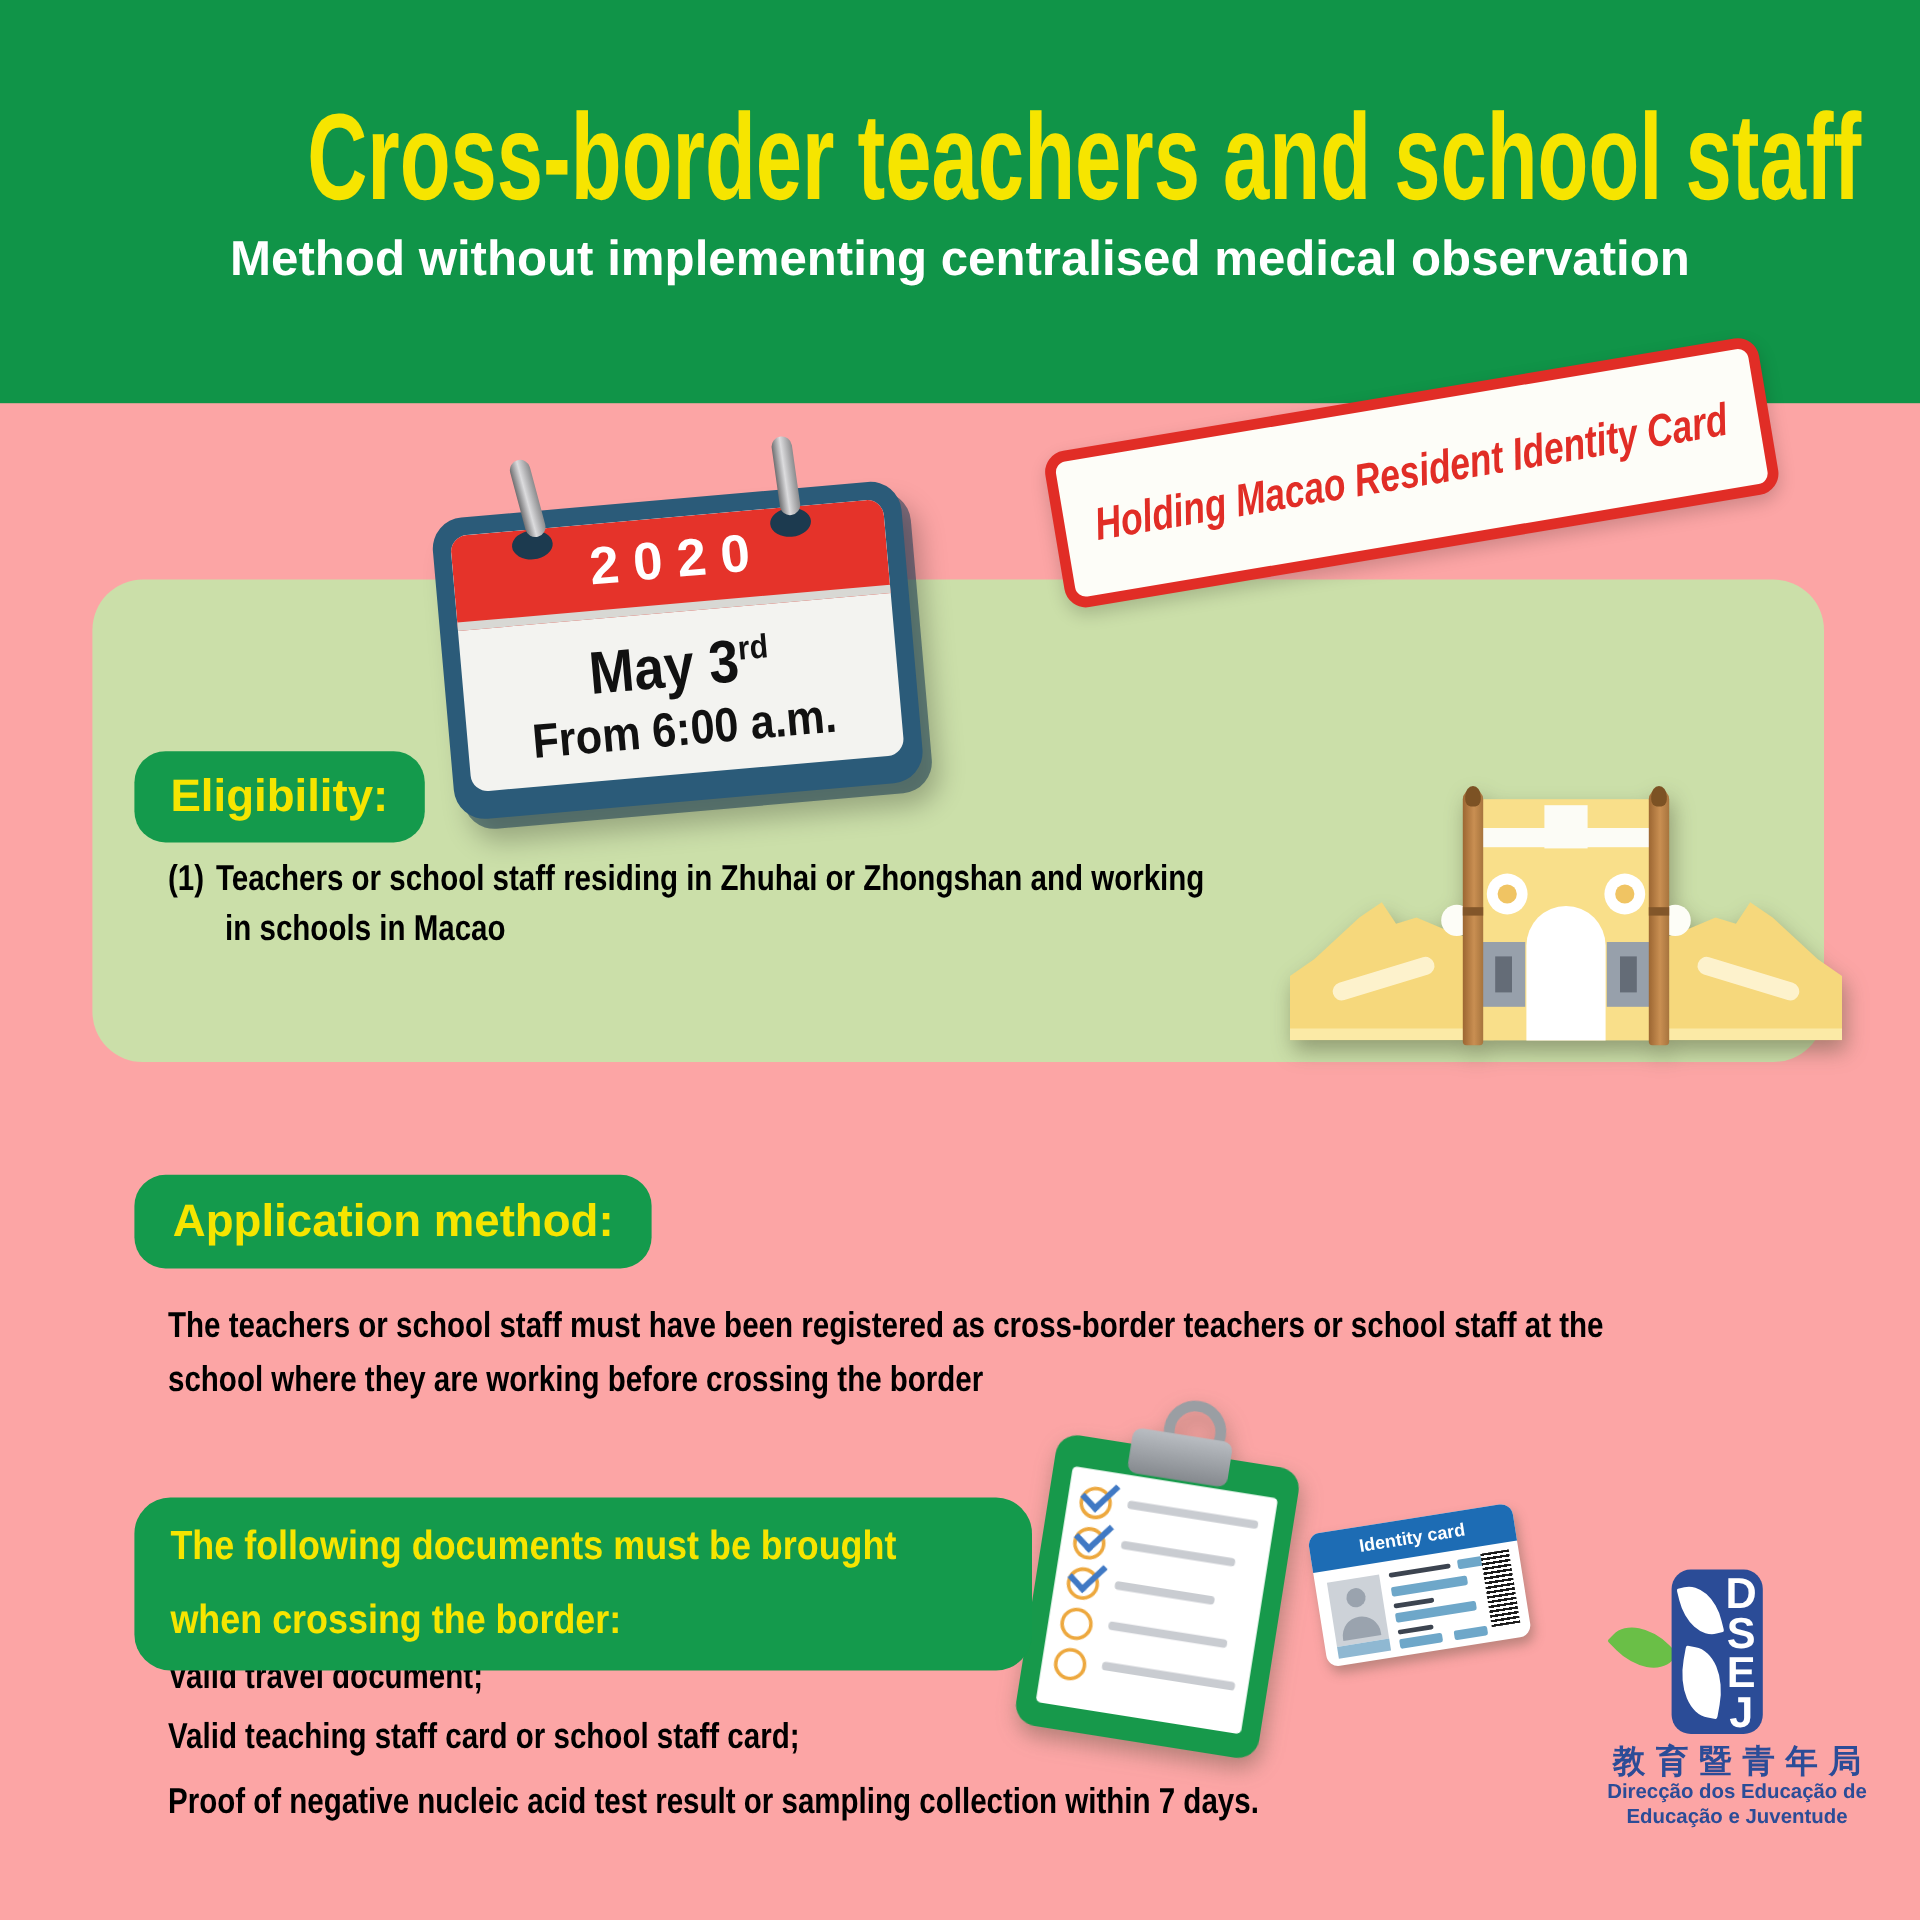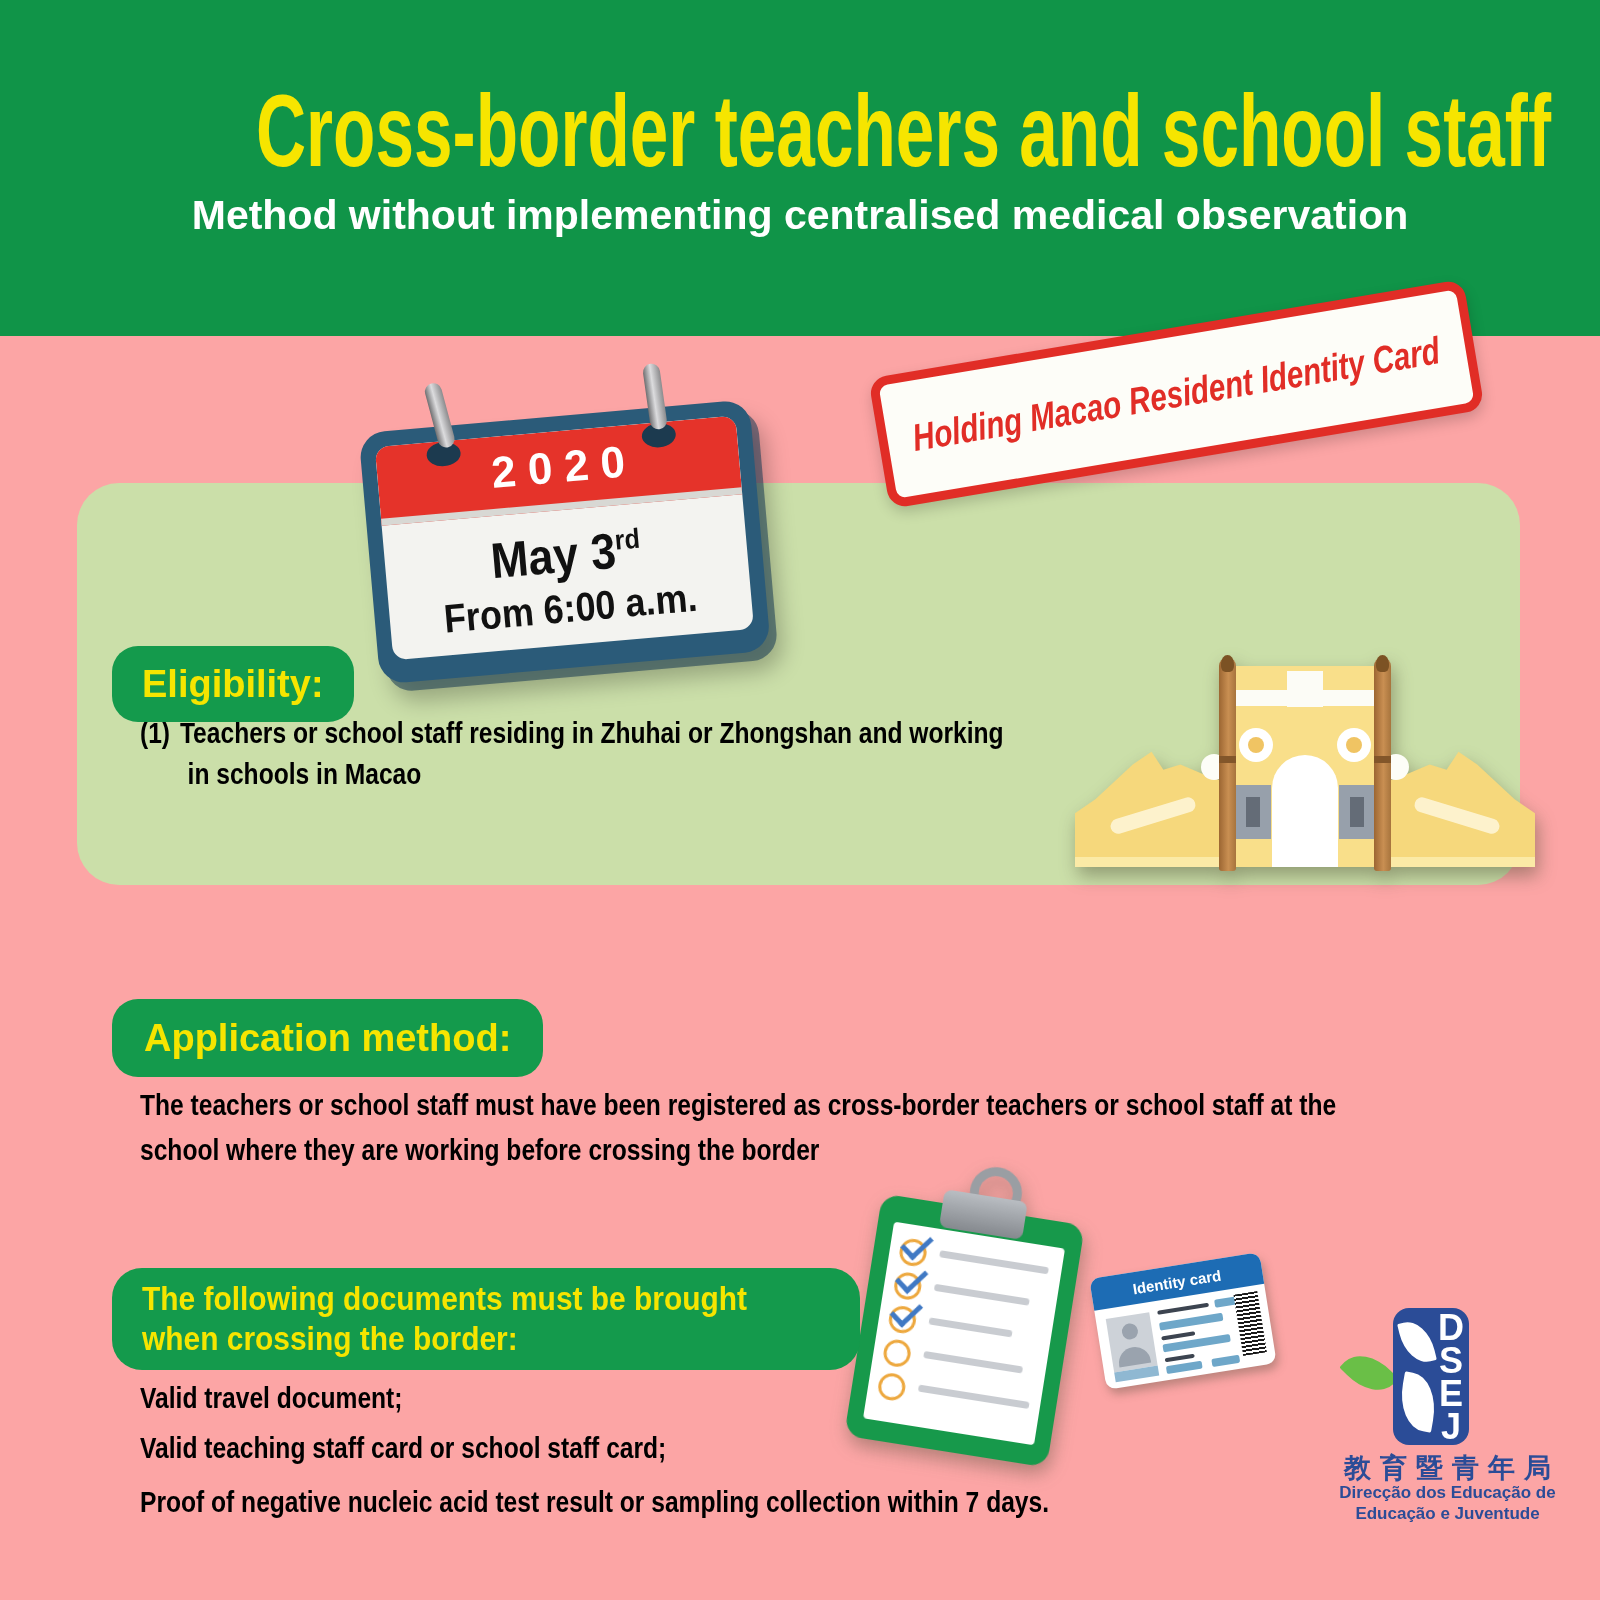--- a/index.html
+++ b/index.html
@@ -21,26 +21,26 @@
          box-shadow:0 6px 14px rgba(0,0,0,.18);z-index:6;}
   .stamp span{font-size:38px;font-weight:bold;font-style:italic;color:#e12d26;
               white-space:nowrap;transform:scaleX(0.78);}
 
   
   .panel{position:absolute;left:77px;top:483px;width:1443px;height:402px;
          background:#cbdfa9;border-radius:42px;}
 
   
   .pill{position:absolute;background:#149a4c;border-radius:26px;display:flex;
-        align-items:center;z-index:4;margin-top:20px;}
+        align-items:center;z-index:4;}
   .pill .pill-text{color:#f6e500;font-weight:bold;font-size:38px;white-space:nowrap;}
   .pill-elig{left:112px;top:626px;height:76px;padding:0 30px;}
   .pill-app{left:112px;top:979px;height:78px;padding:0 32px;align-items:center;}
-  .pill-docs{left:112px;top:1248px;padding:11px 30px;flex-direction:column;
-             align-items:flex-start;border-radius:30px;}
+  .pill-docs{left:112px;top:1248px;padding:21px 30px;flex-direction:column;
+             align-items:flex-start;border-radius:30px;gap:22px;}
   .pill-docs .pill-line{color:#f6e500;font-weight:bold;font-size:34px;line-height:1.17;
              white-space:nowrap;transform:scaleX(0.88);transform-origin:0 50%;}
 
   
   .body-line{position:absolute;font-size:30px;font-weight:bold;color:#000;
              white-space:nowrap;transform:scaleX(0.82);transform-origin:0 50%;line-height:40px;}
   .elig-item{position:absolute;left:140px;}
   .elig-item .row{font-size:30px;font-weight:bold;color:#000;white-space:nowrap;
                   transform:scaleX(0.82);transform-origin:0 50%;line-height:41px;}
   .elig-item .row .marker{margin-right:12px;}

